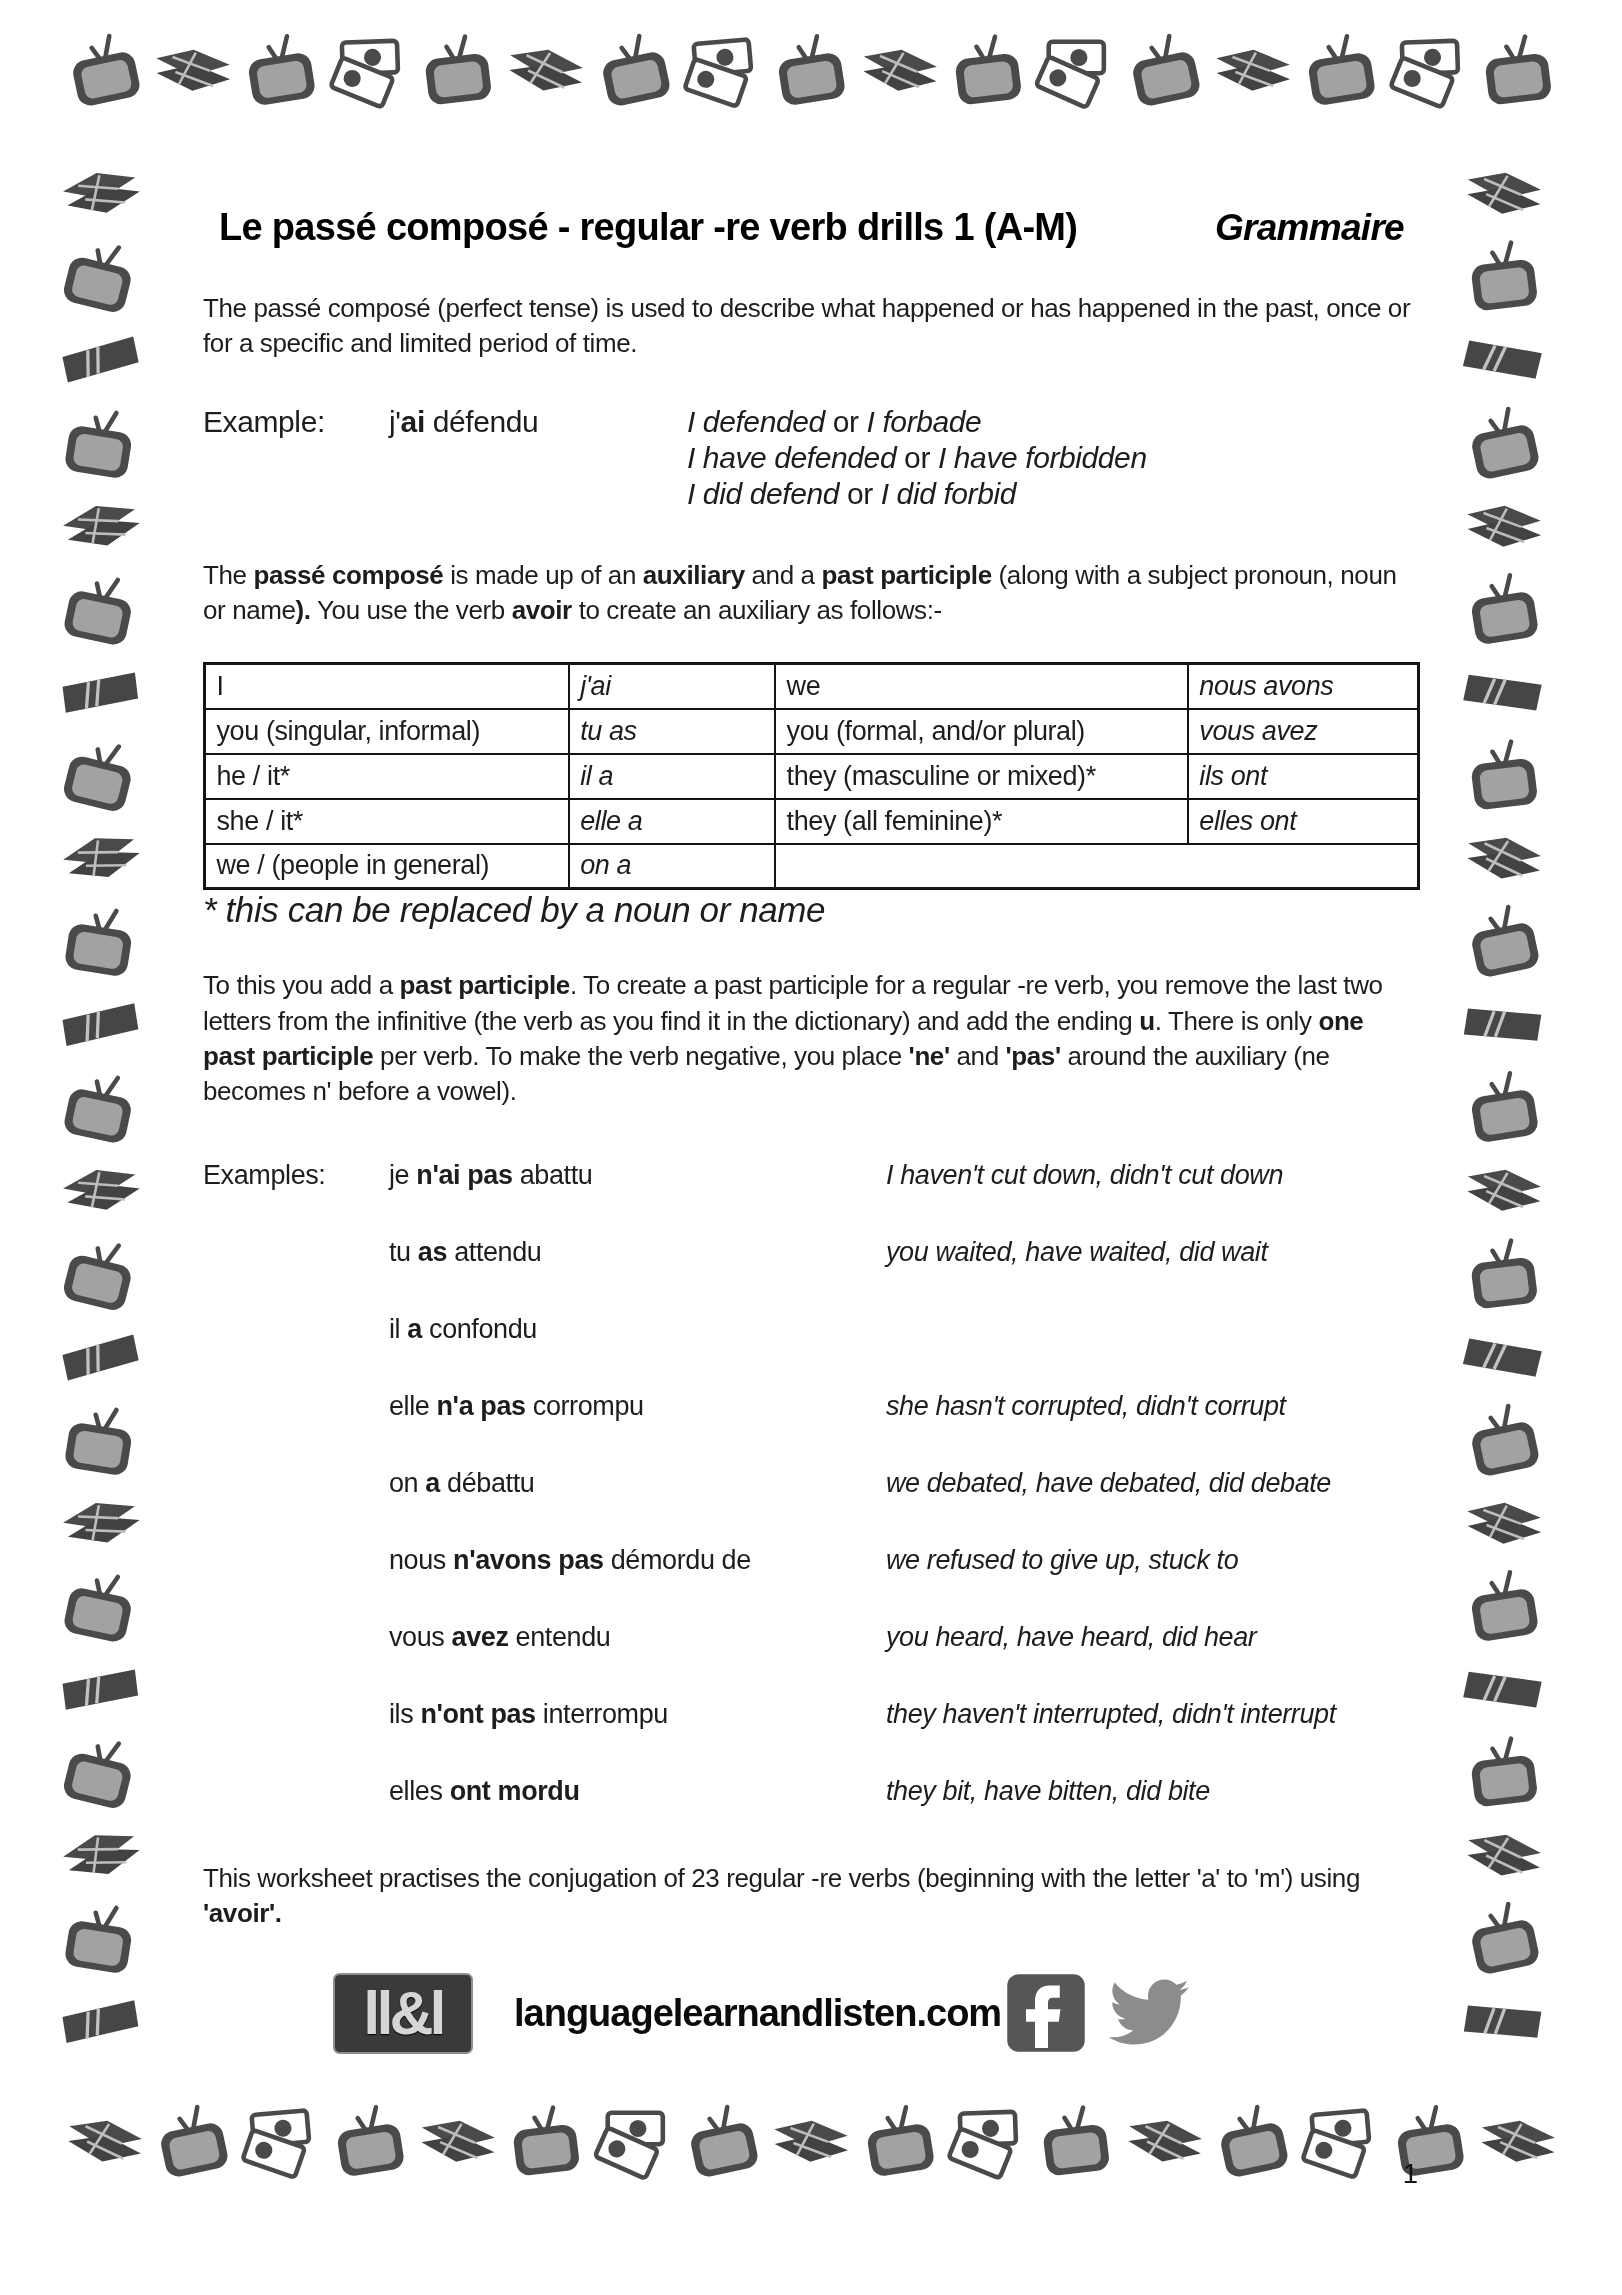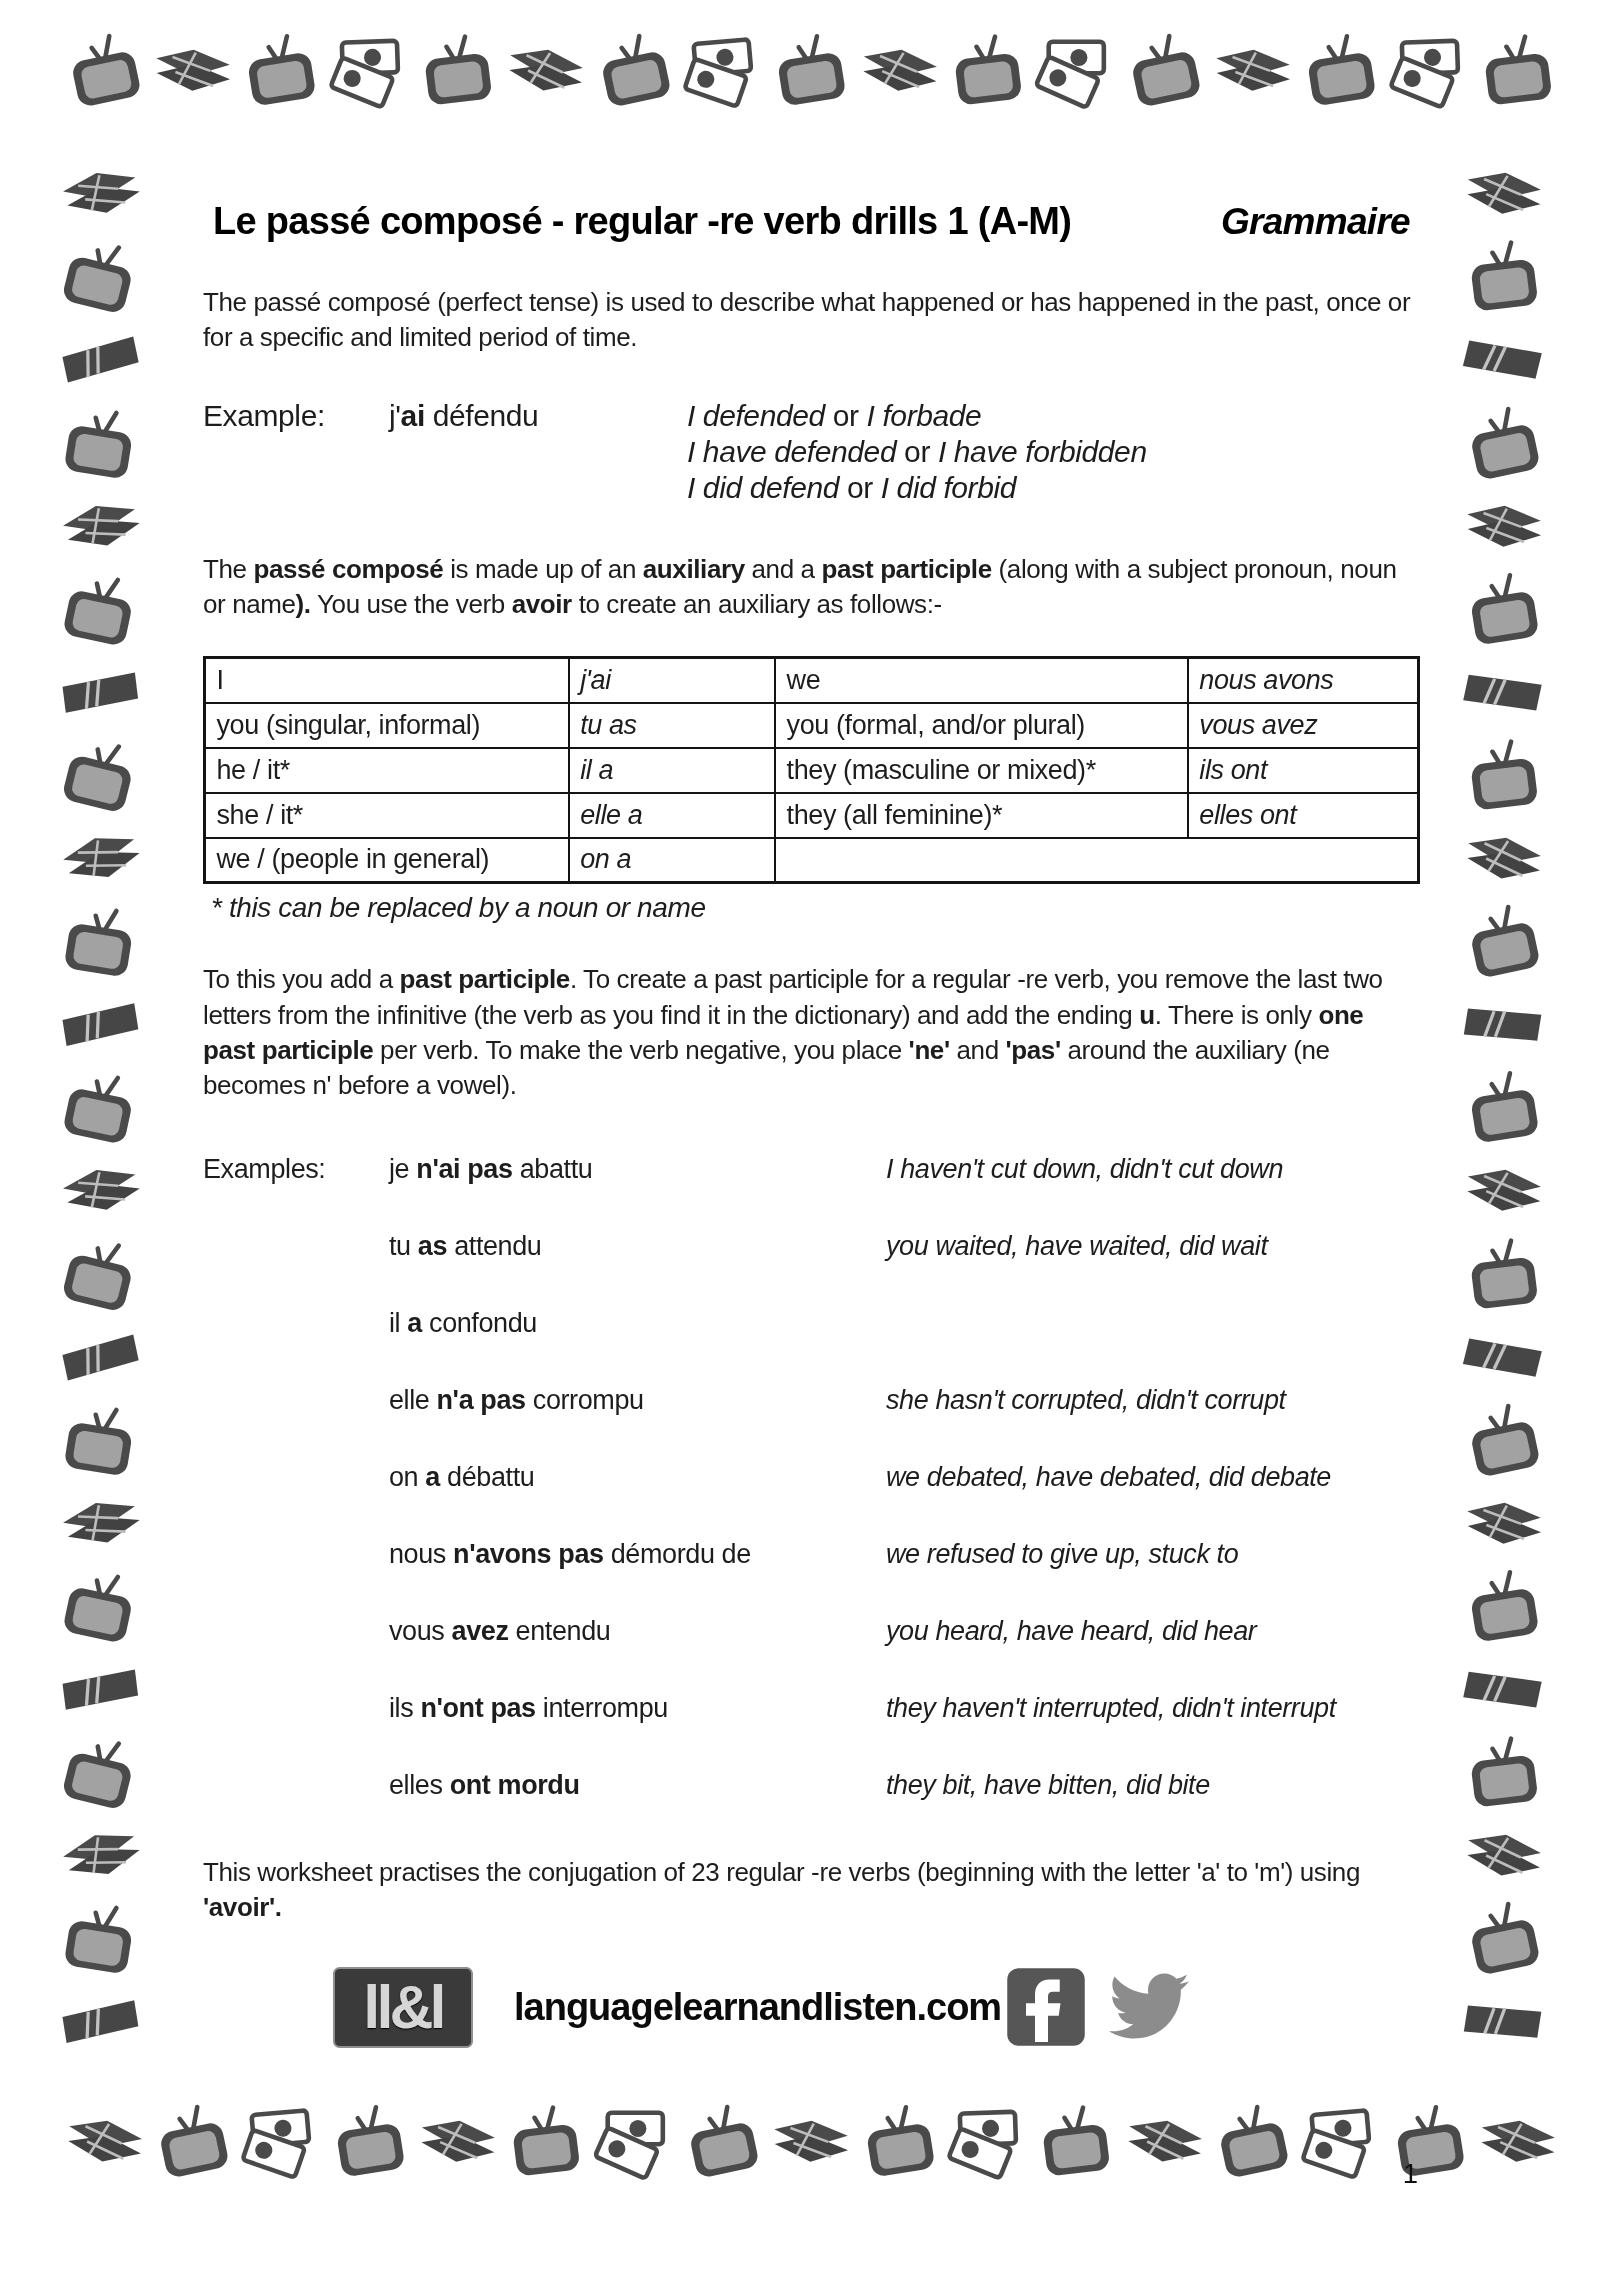--- a/index.html
+++ b/index.html
@@ -4,21 +4,21 @@
 <style>
   html,body{margin:0;padding:0;background:#e8e8e8;}
   .page{
     position:relative;width:1622px;height:2295px;background:#ffffff;
     font-family:"Liberation Sans",sans-serif;color:#1d1d1d;overflow:hidden;
     margin:0 auto;
   }
   #border-layer{position:absolute;inset:0;pointer-events:none;}
   .bicon{position:absolute;width:84px;height:84px;}
   .content{position:absolute;left:203px;top:190px;width:1217px;}
-  h1{margin:10px;display:flex;justify-content:space-between;align-items:baseline;
+  h1{margin:16px;display:flex;justify-content:space-between;align-items:baseline;
      font-size:38px;letter-spacing:-0.7px;color:#000;font-weight:bold;}
   .title-tag{font-style:italic;font-size:37px;font-weight:bold;}
   .para{margin:0;font-size:26px;line-height:1.36;letter-spacing:-0.4px;}
   .mt-intro{margin-top:42px;}
   .mt-example{margin-top:42px;}
   .mt-expl{margin-top:46px;}
   .mt-table{margin-top:34px;}
   .mt-foot{margin-top:10.5px;}
   .mt-part{margin-top:38px;}
   .mt-exs{margin-top:47px;}
@@ -27,21 +27,21 @@
   b{font-weight:bold;}
   .it{font-style:italic;}
   .example-block{display:grid;grid-template-columns:186px 298px 1fr;
      font-size:30px;line-height:36px;letter-spacing:-0.4px;align-items:start;}
   .ex-translations div{white-space:nowrap;}
   table.conj{width:100%;border-collapse:collapse;border:3.9px solid #141414;
      font-size:27px;letter-spacing:-0.4px;}
   table.conj td{border:2.6px solid #141414;padding:5.9px 10.5px;height:30px;vertical-align:middle;}
   td.c1{width:30%;} td.c2{width:17%;font-style:italic;}
   td.c3{width:34%;} td.c4{width:19%;font-style:italic;}
-  .footnote{margin:8px;font-style:italic;font-size:28px;letter-spacing:-0.4px;}
+  .footnote{margin:0;font-style:italic;font-size:35px;letter-spacing:-0.4px;}
   .examples-section{font-size:27px;letter-spacing:-0.4px;}
   .example-row{display:grid;grid-template-columns:186px 497px 1fr;
      line-height:36px;margin-bottom:41px;align-items:start;}
   .example-row:last-child{margin-bottom:0;}
   .ex-en{font-style:italic;white-space:nowrap;}
   .footer{display:flex;align-items:center;height:95px;}
   .logo{width:136px;height:77px;margin-left:130px;background:#3a3a3a;
      border:2px solid #8f8f8f;border-radius:6.5px;display:flex;align-items:center;justify-content:center;
      color:#d6d6d6;font-weight:bold;font-size:61px;letter-spacing:-3.9px;line-height:1;
      text-shadow:0 1.3px 1.3px #000;}

